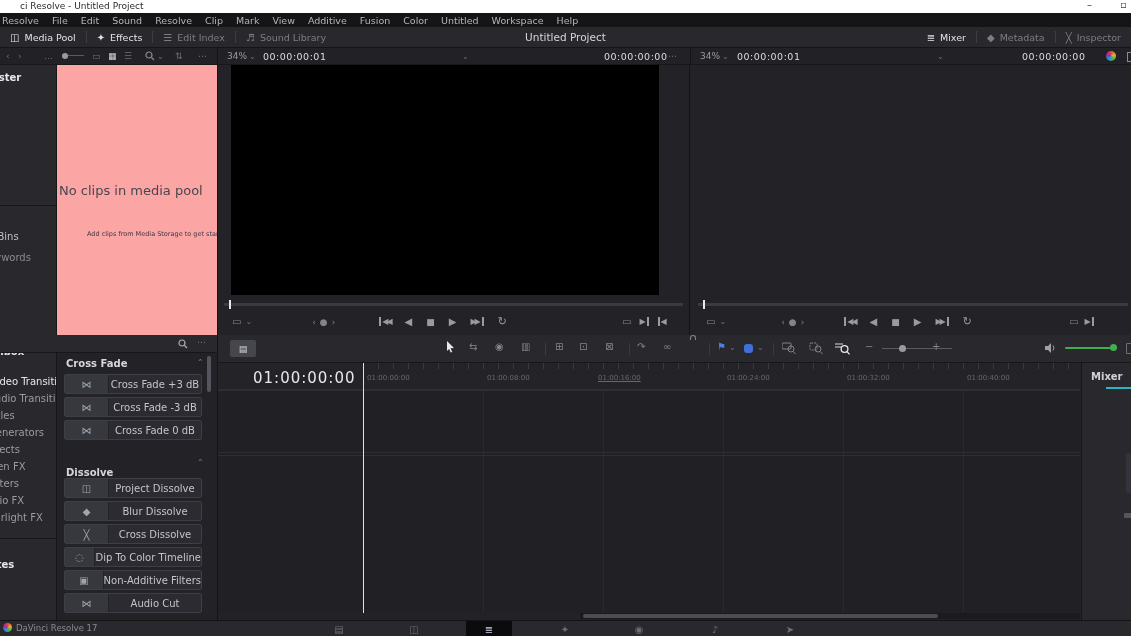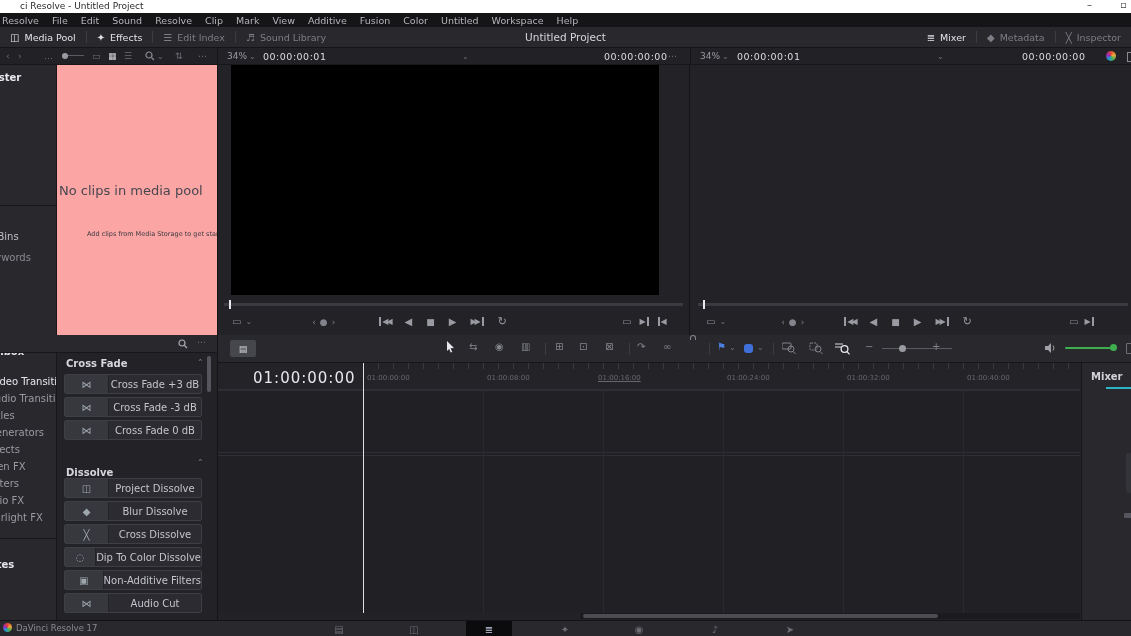--- a/index.html
+++ b/index.html
@@ -303,21 +303,21 @@
     <div class="fx-item" style="top:148px;">
       <span class="fx-ico">◆</span>
       <span class="fx-lbl">Blur Dissolve</span>
     </div>
     <div class="fx-item" style="top:171px;">
       <span class="fx-ico">╳</span>
       <span class="fx-lbl">Cross Dissolve</span>
     </div>
     <div class="fx-item" style="top:194px;">
       <span class="fx-ico">◌</span>
-      <span class="fx-lbl">Dip To Color Dissolve</span>
+      <span class="fx-lbl">Dip To Color Timeline</span>
     </div>
     <div class="fx-item" style="top:217px;">
       <span class="fx-ico">▣</span>
       <span class="fx-lbl">Non-Additive Filters</span>
     </div>
     <div class="fx-item" style="top:240px;">
       <span class="fx-ico">⋈</span>
       <span class="fx-lbl">Audio Cut</span>
     </div>
   </div>

